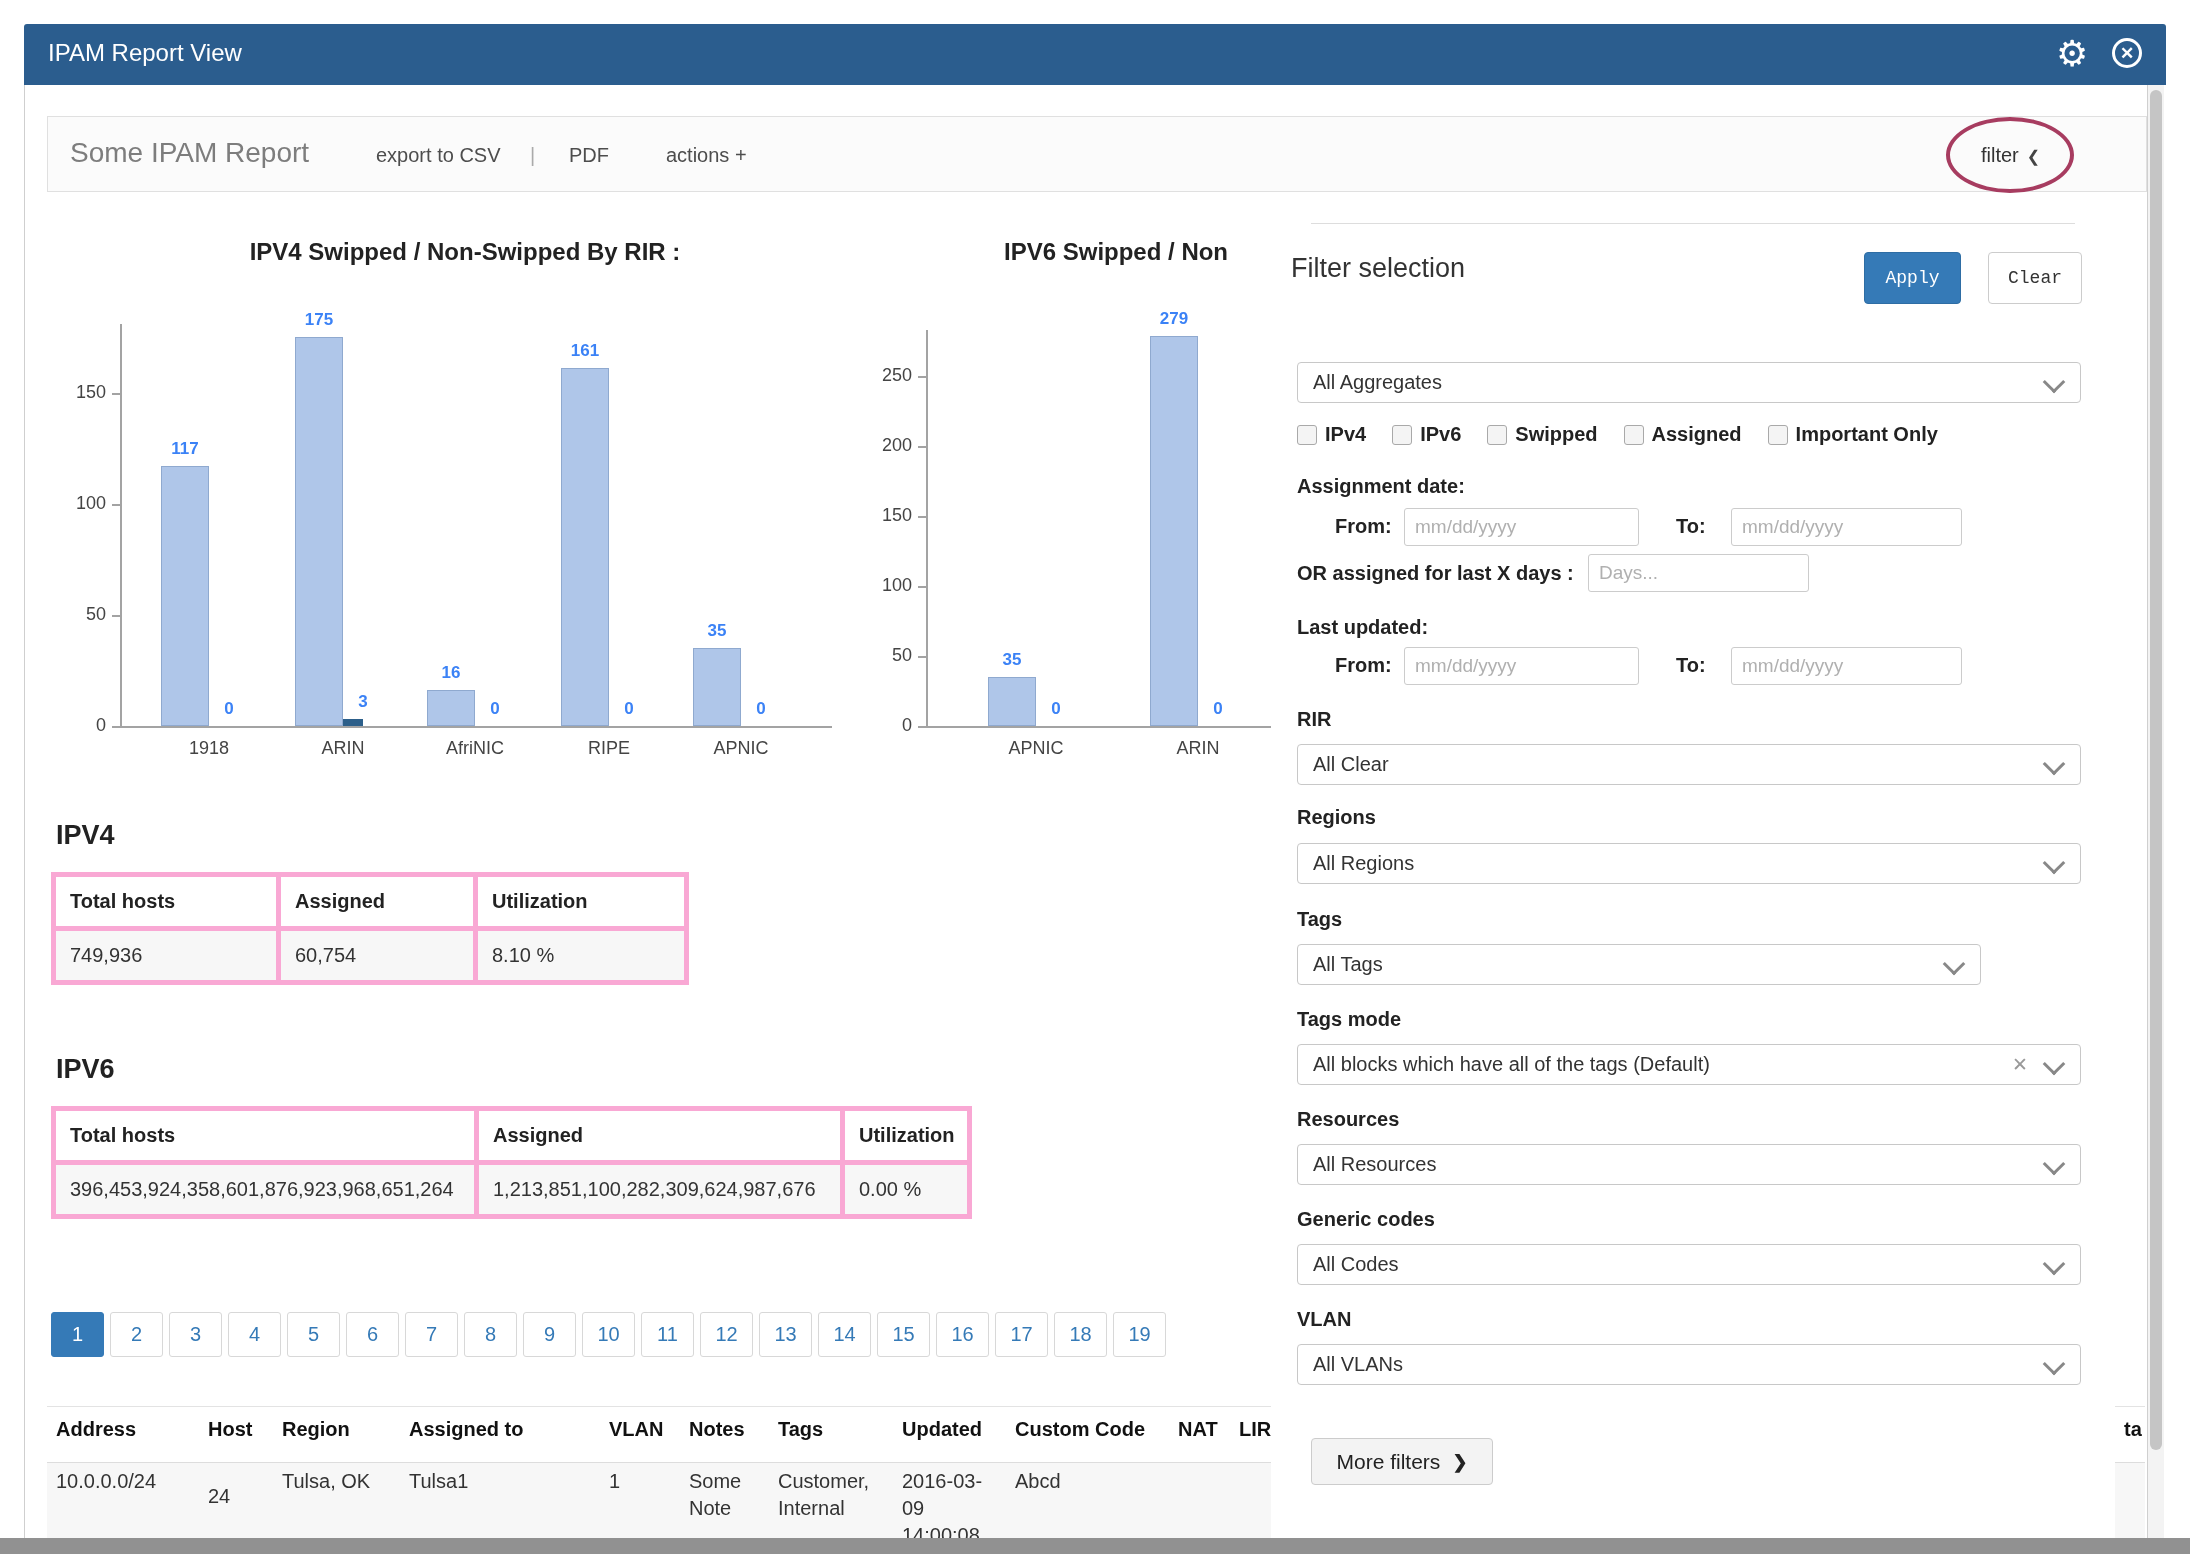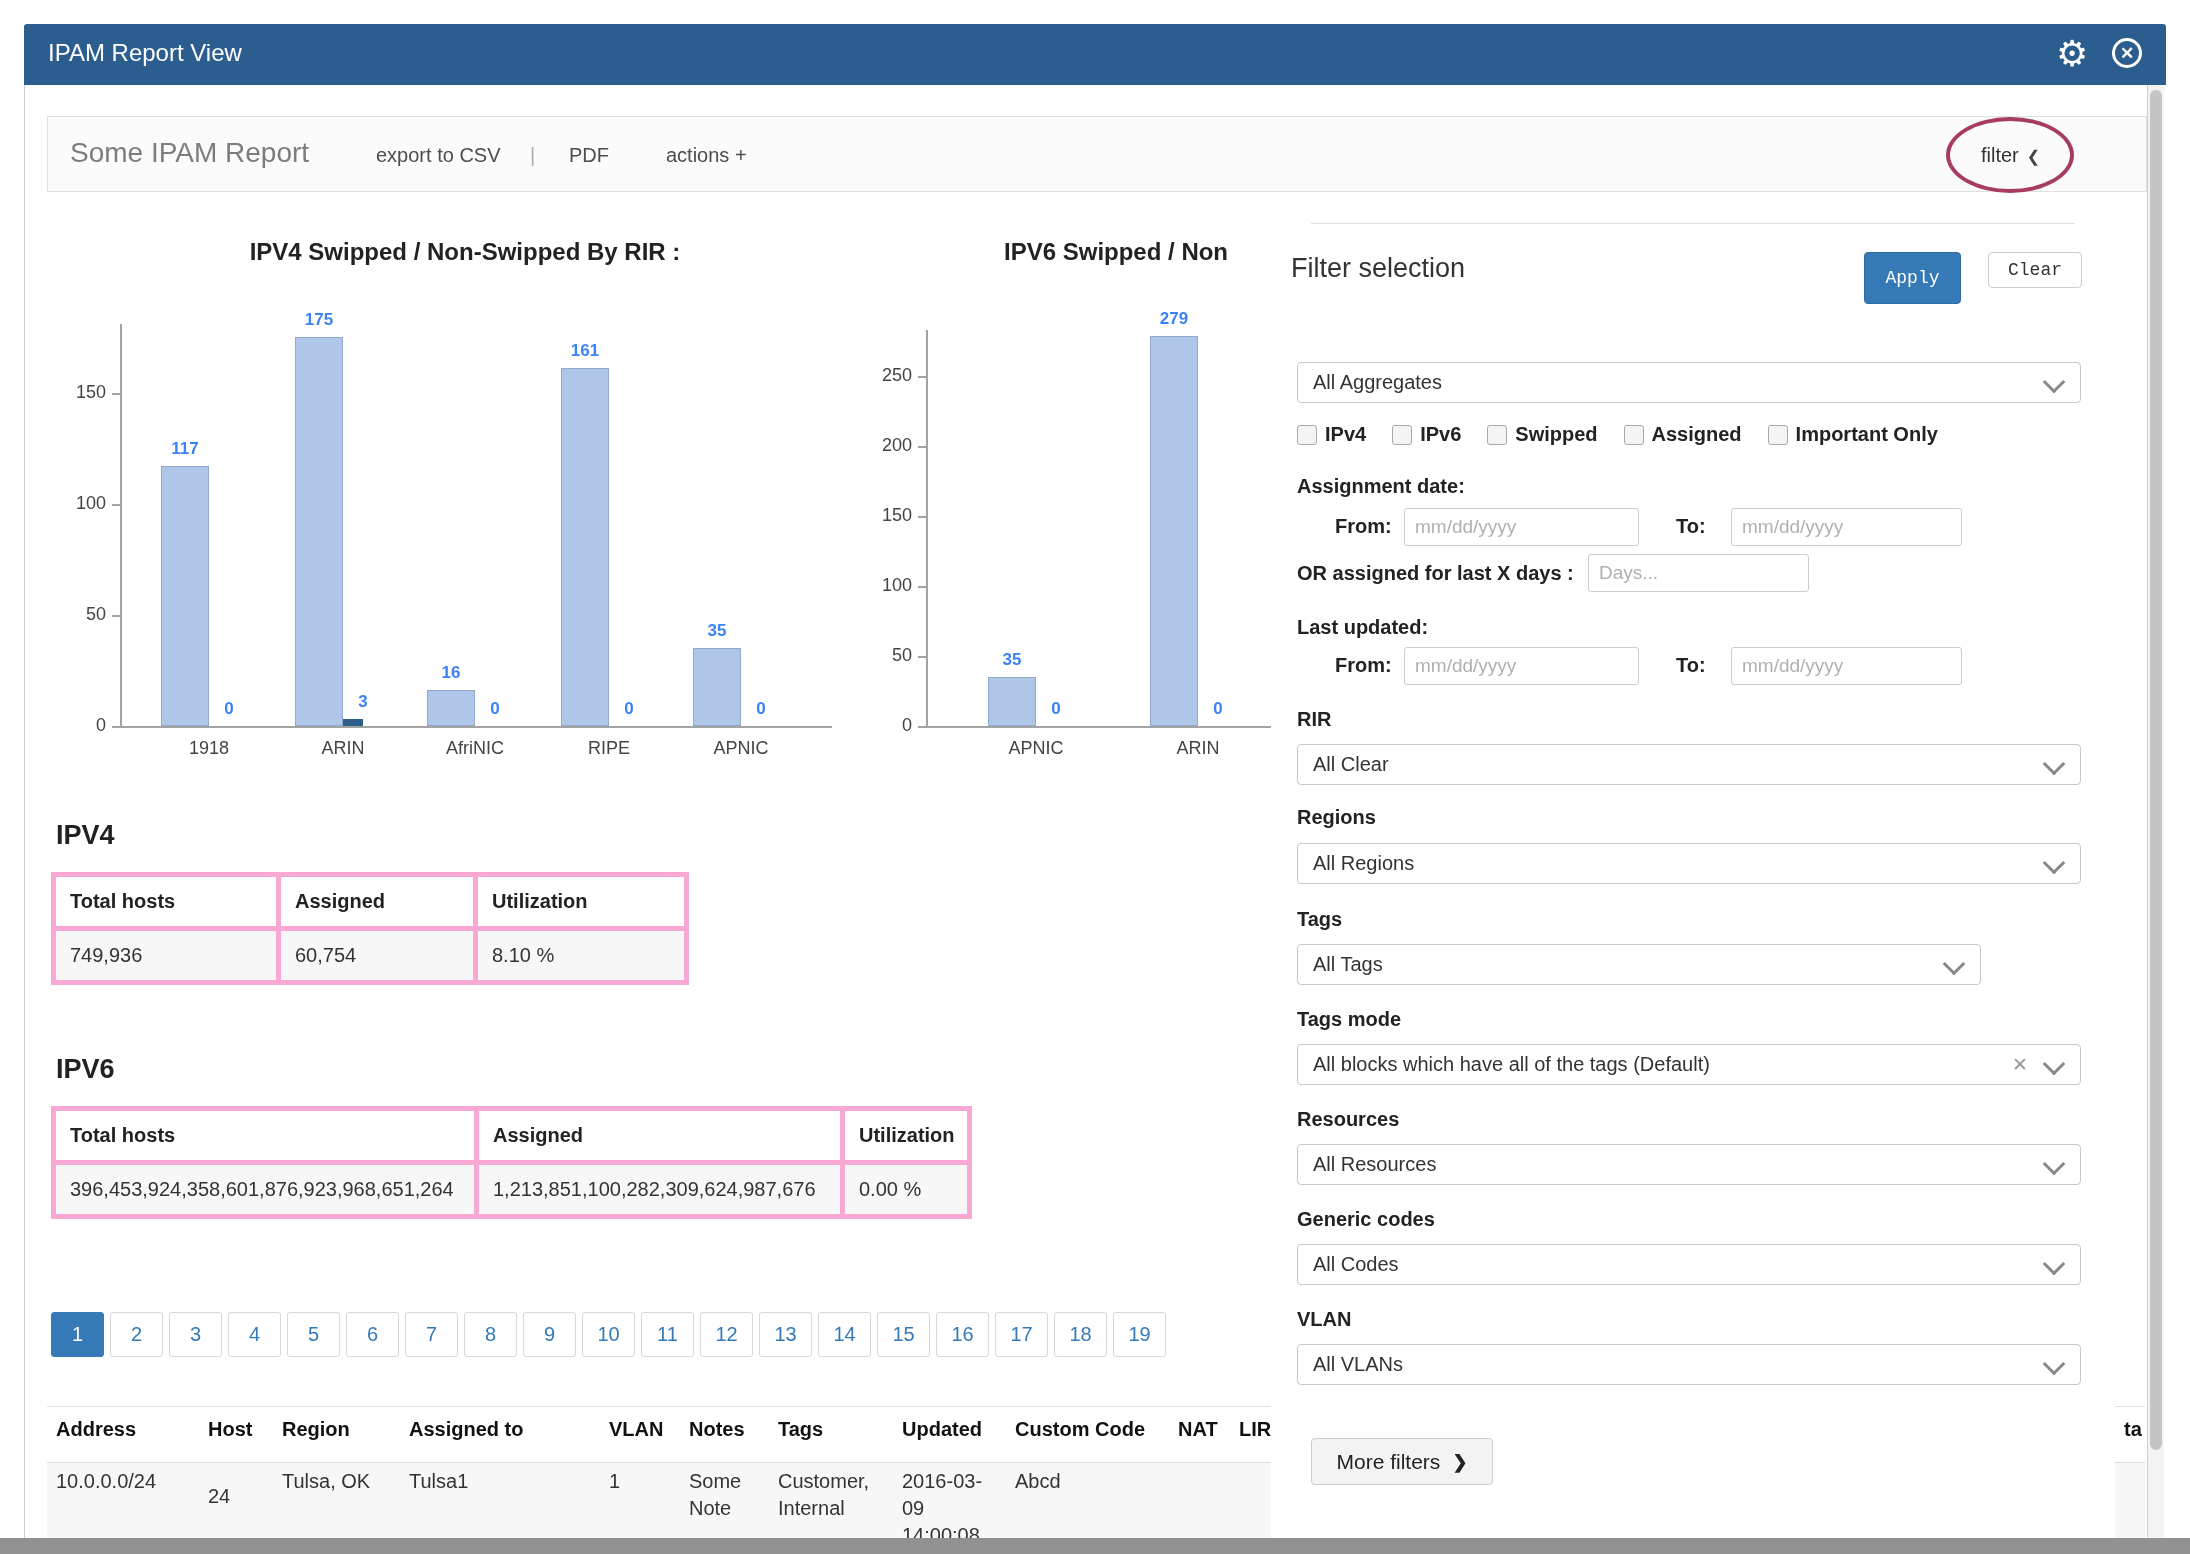--- a/index.html
+++ b/index.html
@@ -51,21 +51,21 @@
   #row-bg{position:absolute;left:47px;top:1462px;width:2098px;height:76px;background:#f7f7f7;border-top:1px solid #ddd;z-index:0;box-sizing:border-box;}
   .hcell{position:absolute;top:1418px;font-weight:bold;font-size:20px;color:#111;white-space:nowrap;z-index:1;}
   .rcell{position:absolute;top:1468px;font-size:20px;color:#333;line-height:1.35;z-index:1;}
 
   
   #filter-panel{position:absolute;left:1271px;top:193px;width:844px;height:1345px;background:#fff;z-index:10;}
   #filter-panel .fp-hr{position:absolute;left:40px;top:30px;width:764px;height:1px;background:#ddd;}
   #fp-title{position:absolute;left:20px;top:60px;font-size:27px;color:#333;}
   .btn{position:absolute;border-radius:4px;font-size:18px;font-family:Liberation Mono, monospace;cursor:pointer;}
   #apply-btn{left:593px;top:59px;width:97px;height:52px;background:#357ab7;border:1px solid #2e6da4;color:#fff;}
-  #clear-btn{left:717px;top:59px;width:94px;height:36px;background:#fff;border:1px solid #ccc;color:#333;}
+  #clear-btn{left:717px;top:59px;width:94px;height:52px;background:#fff;border:1px solid #ccc;color:#333;}
   .dd{position:absolute;height:41px;border:1px solid #c8c8c8;border-radius:4px;background:#fff;box-sizing:border-box;cursor:pointer;}
   .dd .dd-text{position:absolute;left:15px;top:8px;font-size:20px;color:#333;white-space:nowrap;}
   .chev{position:absolute;right:18px;top:11px;width:13px;height:13px;border-right:3px solid #888;border-bottom:3px solid #888;transform:rotate(45deg);}
   .dd-x{position:absolute;right:52px;top:8px;font-size:19px;color:#999;cursor:pointer;}
   .flabel{position:absolute;font-weight:bold;font-size:20px;color:#222;white-space:nowrap;}
   .tin{position:absolute;height:38px;border:1px solid #ccc;border-radius:3px;font-size:19px;padding:0 10px;color:#333;box-sizing:border-box;font-family:inherit;}
   .tin::placeholder{color:#b0b0b0;}
   #cb-row{position:absolute;left:26px;top:230px;display:flex;gap:26px;align-items:center;}
   .cb-item{display:flex;align-items:center;gap:8px;}
   .cb-box{width:18px;height:18px;border:1px solid #a9a9a9;border-radius:3px;background:#f4f4f4;cursor:pointer;}

